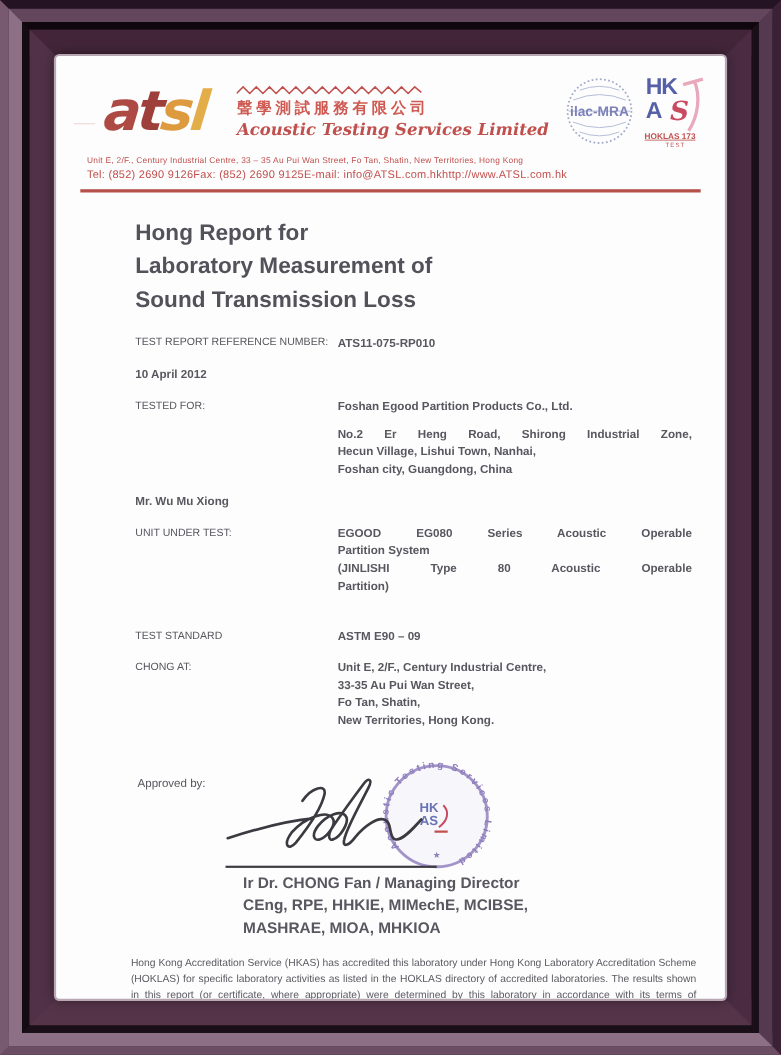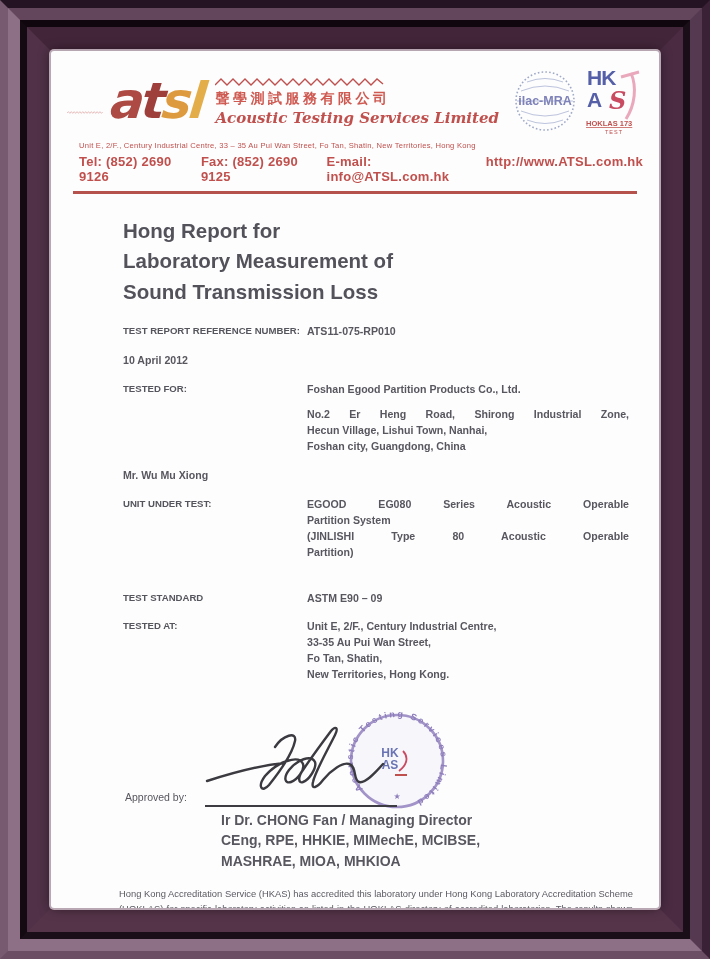--- a/index.html
+++ b/index.html
@@ -18,41 +18,41 @@
          box-shadow:0 0 0 2px rgba(216,201,212,.8), 0 0 12px rgba(0,0,0,.55);
          overflow:hidden;position:relative;}
   
   .hdr{padding:16px 16px 0 16px;}
   .hdr-row{display:flex;align-items:center;justify-content:center;gap:8px;}
   .zig-left{align-self:flex-end;margin-bottom:16px;}
   .logoword{display:flex;align-items:flex-end;font-style:italic;font-weight:bold;
             font-family:"DejaVu Sans",sans-serif;font-size:50px;line-height:1;
             letter-spacing:-3px;transform:skewX(-6deg);}
   .lg-a{color:#ad4a44;} .lg-t{color:#9e3f3c;} .lg-s{color:#dd9a3e;} .lg-l{color:#e3ae4a;}
-  .hdr-names{display:flex;flex-direction:column;align-items:flex-start;margin-left:4px;}
+  .hdr-names{display:flex;flex-direction:column;align-items:flex-start;margin-left:20px;}
   .zh{font-size:14px;font-weight:bold;color:#cf5a52;letter-spacing:3.5px;margin-top:2px;white-space:nowrap;}
   .en-script{font-family:"DejaVu Serif",serif;font-style:italic;font-weight:bold;
              font-size:15px;color:#c0504d;margin-top:1px;white-space:nowrap;}
   .badges{display:flex;align-items:center;gap:8px;margin-left:6px;}
   .addr{color:#c0504d;font-size:7.6px;margin:6px 0 0 12px;letter-spacing:.25px;}
-  .contact{display:flex;gap:18px;color:#c0504d;font-size:13px;margin:4px 0 0 12px;letter-spacing:.25px;font-weight:bold;}
+  .contact{display:flex;color:#c0504d;font-size:10px;margin:4px 0 0 12px;letter-spacing:.25px;}
   .redrule{height:2.5px;background:#b5524c;margin:7px 6px 0 6px;}
   
   .content{margin:22px 22px 0 72px;width:508px;color:#58575f;}
   .title{font-size:20.5px;font-weight:bold;color:#53525b;line-height:1.5;margin-bottom:16px;}
   .frow{display:flex;margin-bottom:13px;}
-  .flabel{width:184px;flex:none;font-size:9.6px;font-weight:bold;color:#55555d;padding-top:1px;}
+  .flabel{width:184px;flex:none;font-size:9.6px;font-weight:normal;color:#55555d;padding-top:1px;}
   .fvalue{width:322px;font-size:10.6px;font-weight:bold;color:#58575f;line-height:1.5;}
   .jl{text-align:justify;text-align-last:justify;}
   .gap8{height:10px;}
   .mb-lg{margin-bottom:30px;}
   
   .sig-section{position:relative;margin-top:42px;height:148px;}
   .stamp{position:absolute;left:224px;top:-14px;z-index:0;}
-  .sig-row{display:flex;align-items:flex-end;position:relative;z-index:1;}
+  .sig-row{display:flex;align-items:flex-start;position:relative;z-index:1;}
   .approved{font-size:10.5px;color:#58575f;margin:0 0 4px 2px;}
   .sig-block{margin-left:18px;}
   .sig-line{width:192px;border-top:2px solid #3c3c42;}
   .sig-names{margin:3px 0 0 98px;font-size:14px;font-weight:bold;color:#58575f;line-height:1.45;position:relative;z-index:1;}
   
   .accred{font-size:9.4px;color:#5a5a62;text-align:justify;line-height:1.55;margin-top:14px;margin-left:-4px;width:514px;}
 </style>
 </head>
 <body>
 
@@ -152,21 +152,21 @@
             <div>Partition)</div>
           </div>
         </div>
 
         <div class="frow">
           <div class="flabel">TEST STANDARD</div>
           <div class="fvalue">ASTM E90 – 09</div>
         </div>
 
         <div class="frow">
-          <div class="flabel">TESTED AT:</div>
+          <div class="flabel">CHONG AT:</div>
           <div class="fvalue">
             <div>Unit E, 2/F., Century Industrial Centre,</div>
             <div>33-35 Au Pui Wan Street,</div>
             <div>Fo Tan, Shatin,</div>
             <div>New Territories, Hong Kong.</div>
           </div>
         </div>
 
         <div class="sig-section">
           <div class="stamp">

